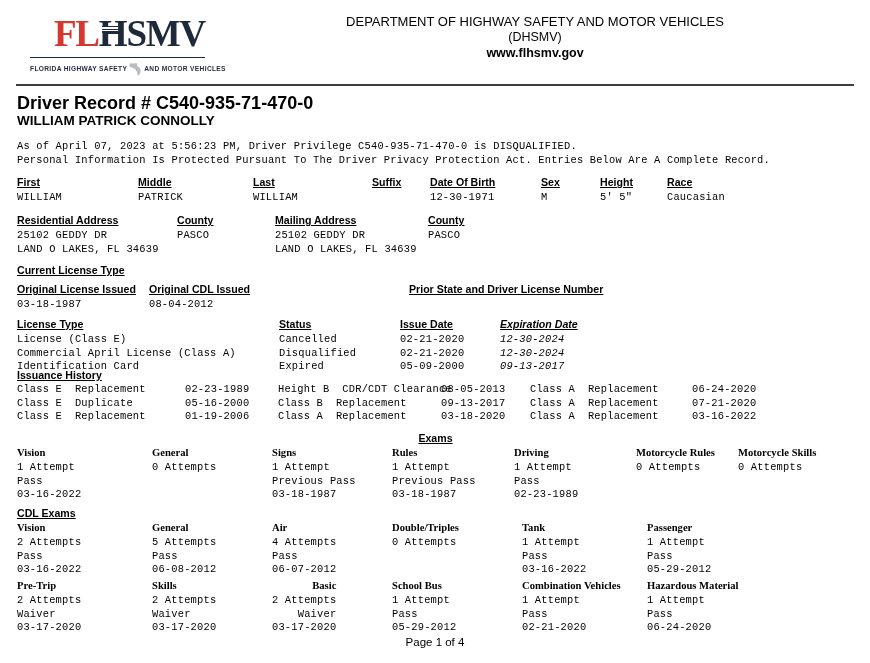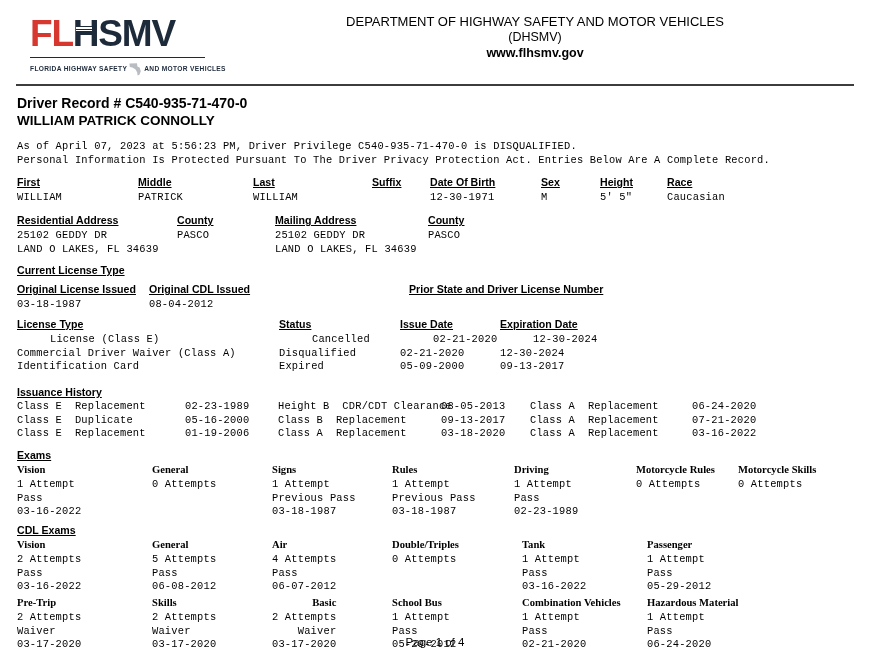--- a/index.html
+++ b/index.html
@@ -28,26 +28,27 @@
     position: relative;
     height: 78px;
   }
   .logo-block {
     position: absolute;
     left: 14px;
     top: 14px;
     width: 175px;
   }
   .logo-word {
-    font-family: Liberation Sans, sans-serif;
+    font-family: Liberation Serif, serif;
     font-weight: bold;
     font-size: 37px;
     letter-spacing: -1.2px;
     line-height: 40px;
     white-space: nowrap;
+    text-align: right;
   }
   .logo-fl { color: #d6382f; }
   .logo-h {
     color: #1d2a3a;
     position: relative;
     display: inline-block;
   }
   .logo-h .road {
     position: absolute;
     left: 3px;
@@ -115,21 +116,21 @@
     background: #3d3d3d;
     margin: 6px 0 0 0;
   }
 
   
   .title-block {
     margin-top: 9px;
     margin-left: 1px;
   }
   .rec-title {
-    font-size: 14px;
+    font-size: 18px;
     font-weight: bold;
     line-height: 17px;
   }
   .rec-name {
     font-size: 13.5px;
     font-weight: bold;
     line-height: 17px;
   }
 
   
@@ -171,26 +172,26 @@
   .address .val { margin-top: 3px; }
 
   
   .curlic { margin-top: 10px; margin-left: 1px; }
   .curlic .val { margin-top: 3px; }
 
   .origrow { margin-top: 7px; height: 28px; margin-left: 1px; }
   .origrow .val { margin-top: 3px; }
 
   .lictable { margin-top: 7px; height: 48px; margin-left: 1px; }
-  .lictable .val { margin-top: 3px; margin-left: 33px; }
-
-  .issue-hdr { margin-top: 20px; margin-left: 1px; }
+  .lictable .val { margin-top: 3px; }
+
+  .issue-hdr { margin-top: 3px; margin-left: 1px; }
   .issue-rows { margin-top: 2px; height: 42px; margin-left: 1px; position: relative; }
 
-  .exams-hdr { margin-top: 7px; margin-left: 1px; }
+  .exams-hdr { margin-top: 7px; margin-left: 1px; text-align: center; }
   .exams-row { margin-top: 3px; height: 54px; margin-left: 1px; }
   .exams-row .val { margin-top: 3px; }
 
   .cdl-hdr { margin-top: 6px; margin-left: 1px; }
   .cdl-row { margin-top: 3px; height: 55px; margin-left: 1px; }
   .cdl-row .val { margin-top: 3px; }
 
   .footer {
     position: absolute;
     left: 0;
@@ -305,36 +306,36 @@
     <div class="col" style="left:392px;">
       <div class="hdr">Prior State and Driver License Number</div>
       <div class="mono val"></div>
     </div>
   </div>
 
   <div class="lictable row">
     <div class="col" style="left:0px;">
       <div class="hdr">License Type</div>
       <div class="mono val">License (Class E)</div>
-      <div class="mono">Commercial Driver Waiver (Class A)</div>
+      <div class="mono">Commercial April License (Class A)</div>
       <div class="mono">Identification Card</div>
     </div>
     <div class="col" style="left:262px;">
       <div class="hdr">Status</div>
       <div class="mono val">Cancelled</div>
       <div class="mono">Disqualified</div>
       <div class="mono">Expired</div>
     </div>
     <div class="col" style="left:383px;">
       <div class="hdr">Issue Date</div>
       <div class="mono val">02-21-2020</div>
       <div class="mono">02-21-2020</div>
       <div class="mono">05-09-2000</div>
     </div>
-    <div class="col" style="left:483px;">
+    <div class="col" style="left:483px;font-style:italic;">
       <div class="hdr">Expiration Date</div>
       <div class="mono val">12-30-2024</div>
       <div class="mono">12-30-2024</div>
       <div class="mono">09-13-2017</div>
     </div>
   </div>
 
   <div class="issue-hdr">
     <div class="hdr">Issuance History</div>
   </div>

